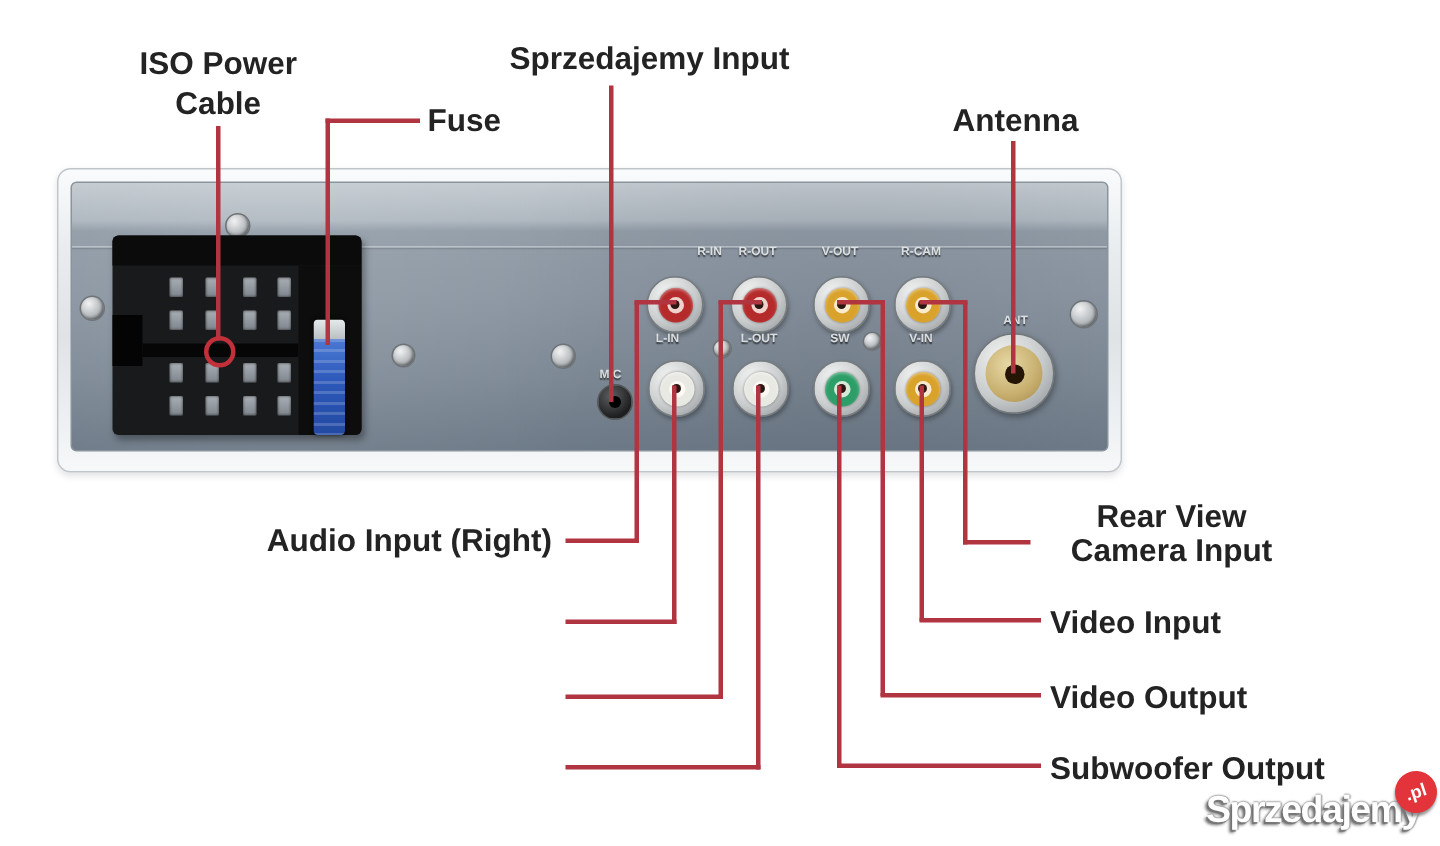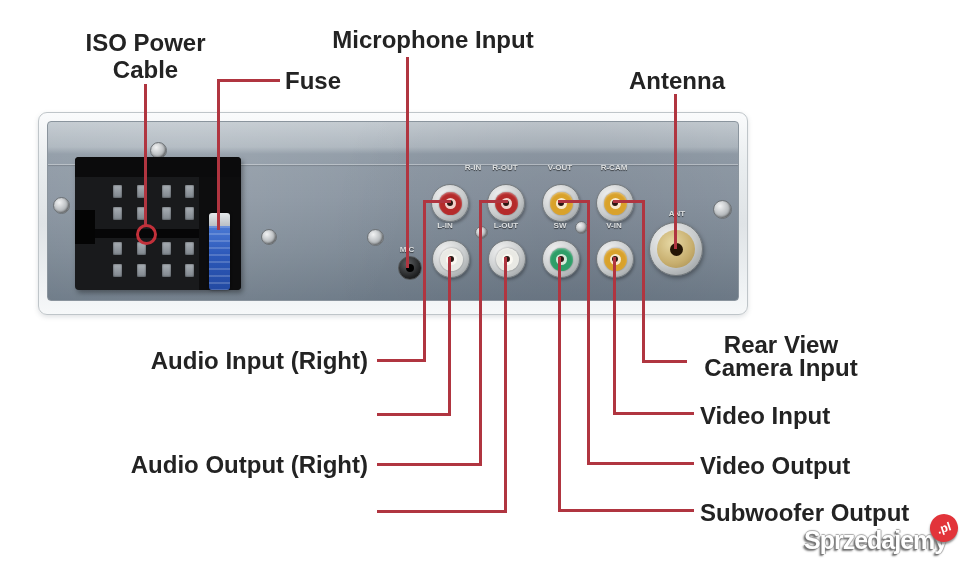--- a/index.html
+++ b/index.html
@@ -1,19 +1,19 @@
 <!DOCTYPE html>
 <html><head>
 <meta charset="utf-8">
 <style>
   html,body{margin:0;padding:0;background:#ffffff;}
   .stage{position:relative;width:960px;height:564px;background:#ffffff;overflow:hidden;
          font-family:"Liberation Sans","DejaVu Sans",sans-serif;}
   
-  .lbl{position:absolute;font-size:24px;font-weight:bold;color:var(--label-color,#232323);
+  .lbl{position:absolute;font-size:21px;font-weight:bold;color:var(--label-color,#232323);
        line-height:26px;white-space:nowrap;z-index:20;letter-spacing:0px;}
   .lbl.center{text-align:center;white-space:normal;}
   .lbl.right{text-align:right;}
   
   .ln{position:absolute;z-index:40;background:#b03540;}
   .ln.h{height:3px;}
   .ln.v{width:3px;}
   
   .chassis{position:absolute;left:38px;top:112px;width:708px;height:201px;border-radius:9px;
            background:linear-gradient(180deg,#fafbfc 0%,#e9edef 25%,#dfe3e6 55%,#eef1f3 85%,#f6f8f9 100%);
@@ -80,24 +80,23 @@
             box-shadow:-1px 2px 2px rgba(120,120,120,.8);}
   .wm-badge span{color:#fff;font-size:12px;font-weight:bold;}
 </style>
 </head>
 <body>
 
 <div class="stage" style="--label-color: #232323;">
 
   <div class="lbl center" style="left:68px;top:29px;width:155px;line-height:27px;">ISO Power Cable</div>
   <div class="lbl" style="left:285px;top:68px;text-align:right;">Fuse</div>
-  <div class="lbl center" style="left:323px;top:27px;width:220px;">Microphone Input</div>
+  <div class="lbl center" style="left:323px;top:27px;width:220px;">Sprzedajemy Input</div>
   <div class="lbl center" style="left:627px;top:68px;width:100px;">Antenna</div>
   <div class="lbl right" style="left:100px;top:348px;width:268px;">Audio Input (Right)</div>
-  <div class="lbl right" style="left:100px;top:452px;width:268px;">Audio Output (Right)</div>
   <div class="lbl center" style="left:698px;top:333px;width:166px;line-height:23px;">Rear View Camera Input</div>
   <div class="lbl" style="left:700px;top:403px;">Video Input</div>
   <div class="lbl" style="left:700px;top:453px;">Video Output</div>
   <div class="lbl" style="left:700px;top:500px;">Subwoofer Output</div>
 
   <div class="chassis">
     <div class="face">
       <div class="ridge"></div>
     </div>
   </div>

